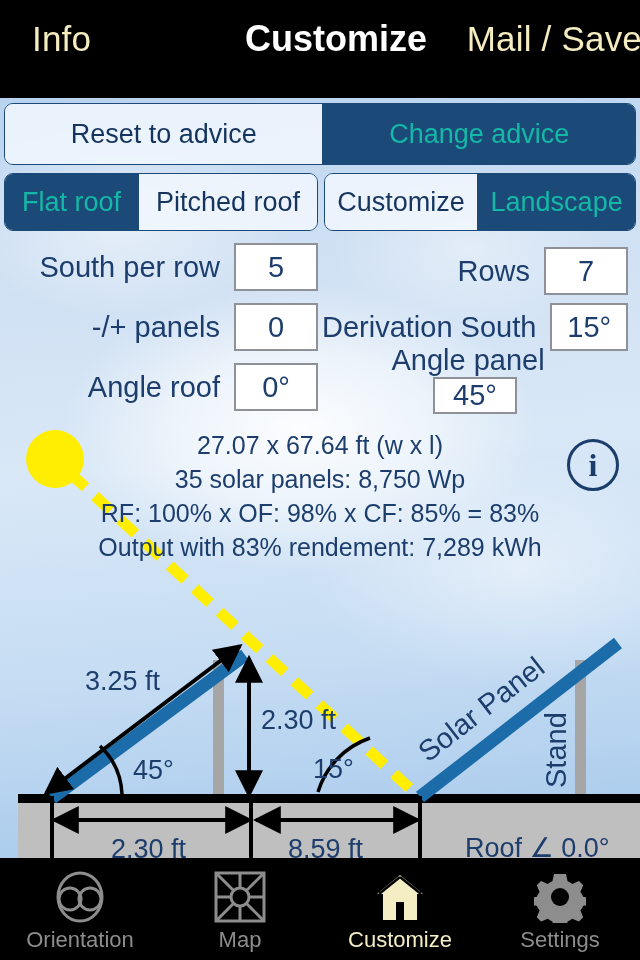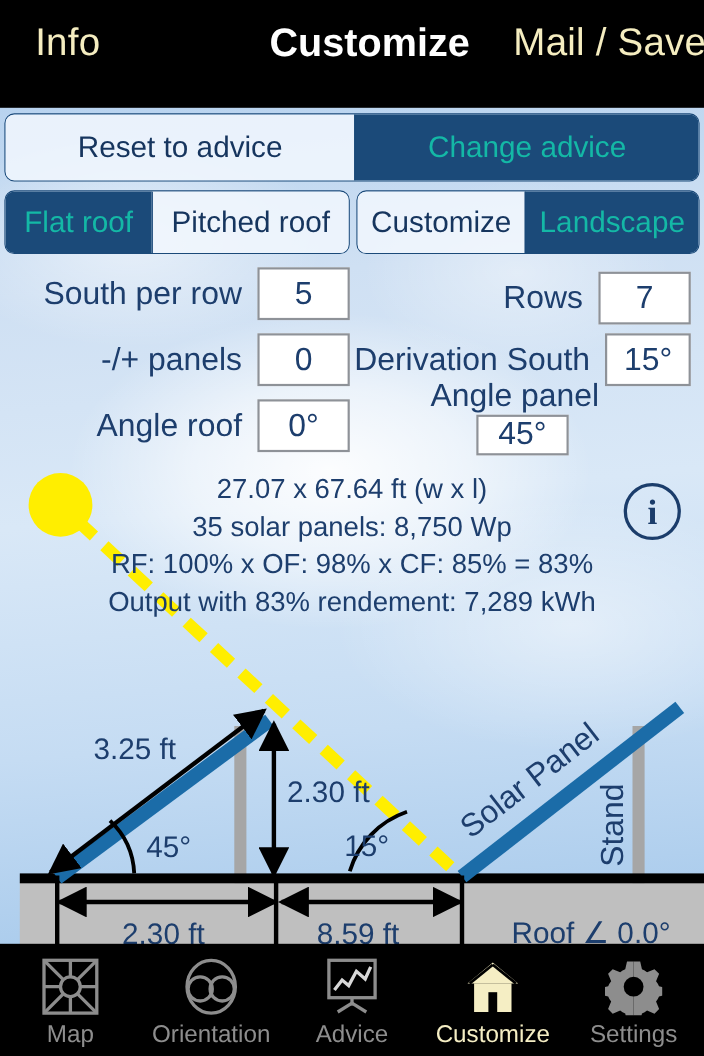--- a/index.html
+++ b/index.html
@@ -334,55 +334,43 @@
 
       <text class="dim-text" x="465" y="759">Roof ∠ 0.0°</text>
     </svg>
 
   </div>
 
   <div id="tabbar">
 
     <div class="tab">
       <div class="ticon">
+        <svg width="56" height="52" viewBox="0 0 56 52">
+          <ellipse cx="28" cy="26" rx="22" ry="24" fill="none" stroke="#8d8d8d" stroke-width="3"></ellipse>
+          <circle cx="18" cy="28" r="11" fill="none" stroke="#8d8d8d" stroke-width="3"></circle>
+          <circle cx="38" cy="28" r="11" fill="none" stroke="#8d8d8d" stroke-width="3"></circle>
+        </svg>
+      </div>
+      <div class="tlabel">Orientation</div>
+    </div>
+
+    <div class="tab">
+      <div class="ticon">
         <svg width="54" height="52" viewBox="0 0 54 52">
           <rect x="3" y="2" width="48" height="48" fill="none" stroke="#8d8d8d" stroke-width="3"></rect>
           <line x1="3" y1="2" x2="51" y2="50" stroke="#8d8d8d" stroke-width="3"></line>
           <line x1="51" y1="2" x2="3" y2="50" stroke="#8d8d8d" stroke-width="3"></line>
           <line x1="27" y1="2" x2="27" y2="50" stroke="#8d8d8d" stroke-width="3"></line>
           <line x1="3" y1="26" x2="51" y2="26" stroke="#8d8d8d" stroke-width="3"></line>
           <circle cx="27" cy="26" r="9" fill="#000" stroke="#8d8d8d" stroke-width="3"></circle>
         </svg>
       </div>
       <div class="tlabel">Map</div>
     </div>
 
-    <div class="tab">
-      <div class="ticon">
-        <svg width="56" height="52" viewBox="0 0 56 52">
-          <ellipse cx="28" cy="26" rx="22" ry="24" fill="none" stroke="#8d8d8d" stroke-width="3"></ellipse>
-          <circle cx="18" cy="28" r="11" fill="none" stroke="#8d8d8d" stroke-width="3"></circle>
-          <circle cx="38" cy="28" r="11" fill="none" stroke="#8d8d8d" stroke-width="3"></circle>
-        </svg>
-      </div>
-      <div class="tlabel">Orientation</div>
-    </div>
-
-    <div class="tab">
-      <div class="ticon">
-        <svg width="54" height="54" viewBox="0 0 54 54">
-          <rect x="6" y="3" width="42" height="34" fill="none" stroke="#8d8d8d" stroke-width="3"></rect>
-          <polyline points="11,30 18,21 24,26 31,13 39,20 44,9" fill="none" stroke="#d8d8d8" stroke-width="3"></polyline>
-          <line x1="27" y1="37" x2="27" y2="44" stroke="#8d8d8d" stroke-width="3"></line>
-          <line x1="14" y1="50" x2="27" y2="42" stroke="#8d8d8d" stroke-width="3"></line>
-          <line x1="40" y1="50" x2="27" y2="42" stroke="#8d8d8d" stroke-width="3"></line>
-        </svg>
-      </div>
-      <div class="tlabel">Advice</div>
-    </div>
 
     <div class="tab active">
       <div class="ticon">
         <svg width="50" height="52" viewBox="0 0 50 52">
           <polygon points="25,4 48,23 2,23" fill="#f5eec4"></polygon>
           <rect x="8" y="23" width="34" height="26" fill="#f5eec4"></rect>
           <rect x="21" y="31" width="8" height="18" fill="#000"></rect>
           <line x1="25" y1="6" x2="4" y2="23" stroke="#000" stroke-width="2.5"></line>
           <line x1="25" y1="6" x2="46" y2="23" stroke="#000" stroke-width="2.5"></line>
         </svg>

